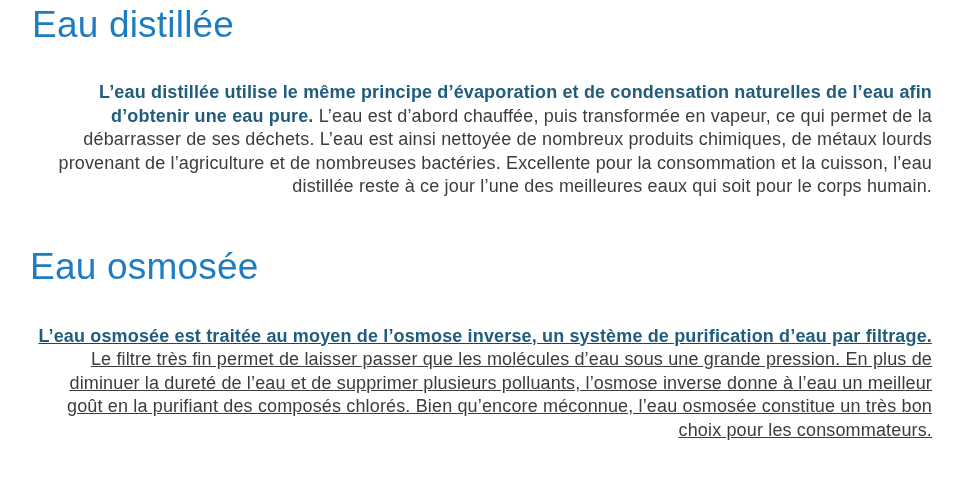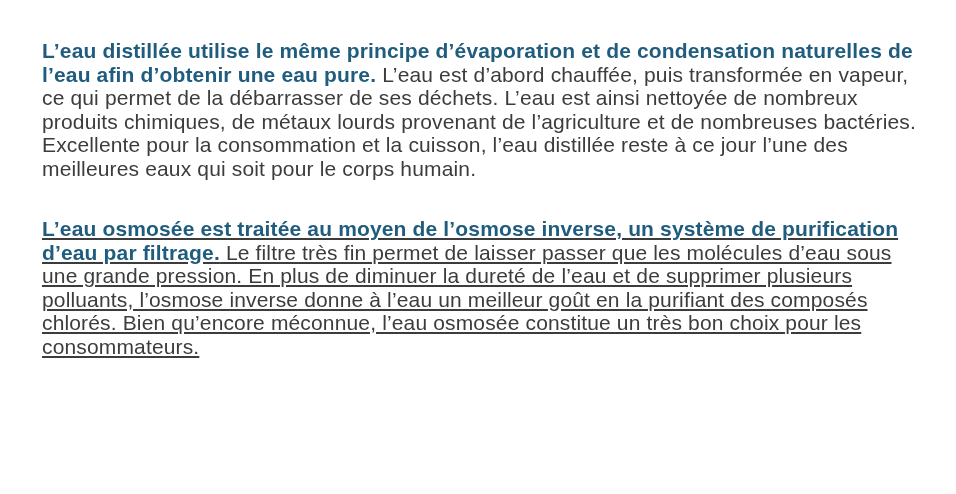--- a/index.html
+++ b/index.html
@@ -23,42 +23,45 @@
   }
   .section-heading {
     margin: 0;
     font-size: 37px;
     line-height: 42px;
     font-weight: 400;
     color: #1e7dc2;
     letter-spacing: 0.2px;
   }
   .section-paragraph {
-    margin: 12px;
+    margin: 0;
     max-width: 902px;
-    font-size: 21px;
+    font-size: 18px;
     line-height: 23.5px;
     letter-spacing: 0.15px;
     color: #3c3c3c;
+    text-align: right;
   }
   .lead-bold {
     font-weight: 700;
     color: #1f5c7e;
   }
   .section-distillee .section-heading { margin-top: 0; margin-left: 2px; }
   .section-distillee .section-paragraph { margin-top: 35px; }
   .section-osmosee .section-heading { margin-top: 47px; margin-left: 0; }
   .section-osmosee .section-paragraph { margin-top: 37px; text-decoration: underline; }
 </style>
 </head>
 <body>
 
 <div class="page">
 
   <section class="section-distillee">
+    <h1 class="section-heading">Eau distillée</h1>
     <p class="section-paragraph"><span class="lead-bold">L’eau distillée utilise le même principe d’évaporation et de condensation naturelles de l’eau afin d’obtenir une eau pure.</span><span> L’eau est d’abord chauffée, puis transformée en vapeur, ce qui permet de la débarrasser de ses déchets. L’eau est ainsi nettoyée de nombreux produits chimiques, de métaux lourds provenant de l’agriculture et de nombreuses bactéries. Excellente pour la consommation et la cuisson, l’eau distillée reste à ce jour l’une des meilleures eaux qui soit pour le corps humain.</span></p>
   </section>
 
   <section class="section-osmosee">
+    <h1 class="section-heading">Eau osmosée</h1>
     <p class="section-paragraph"><span class="lead-bold">L’eau osmosée est traitée au moyen de l’osmose inverse, un système de purification d’eau par filtrage.</span><span> Le filtre très fin permet de laisser passer que les molécules d’eau sous une grande pression. En plus de diminuer la dureté de l’eau et de supprimer plusieurs polluants, l’osmose inverse donne à l’eau un meilleur goût en la purifiant des composés chlorés. Bien qu’encore méconnue, l’eau osmosée constitue un très bon choix pour les consommateurs.</span></p>
   </section>
 
 </div>
 
 </body></html>

